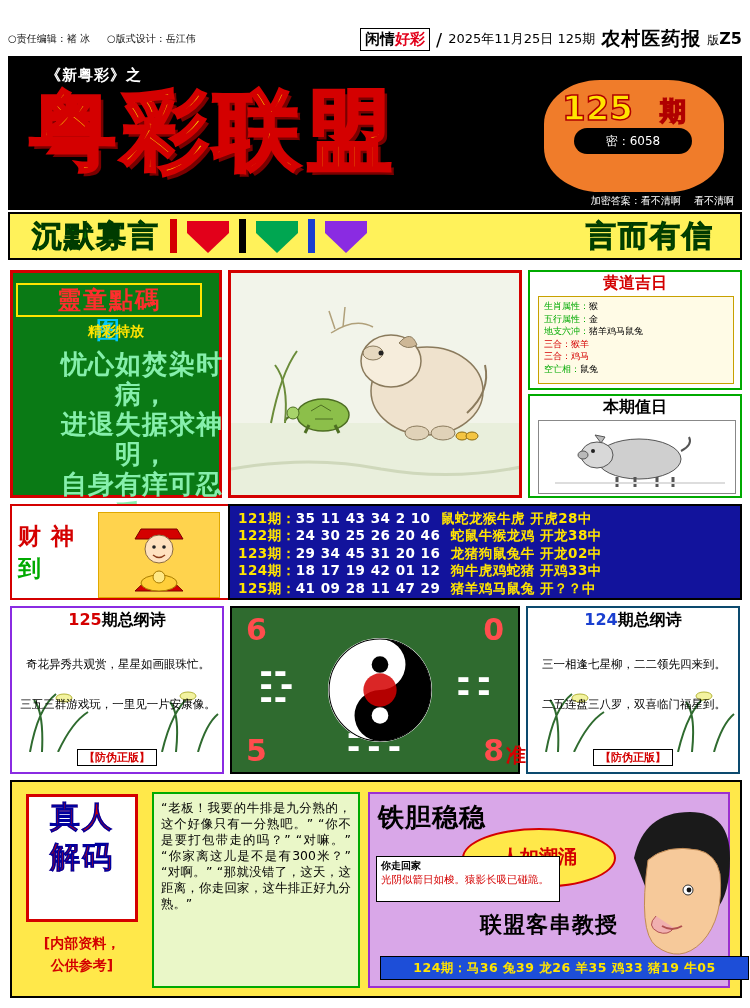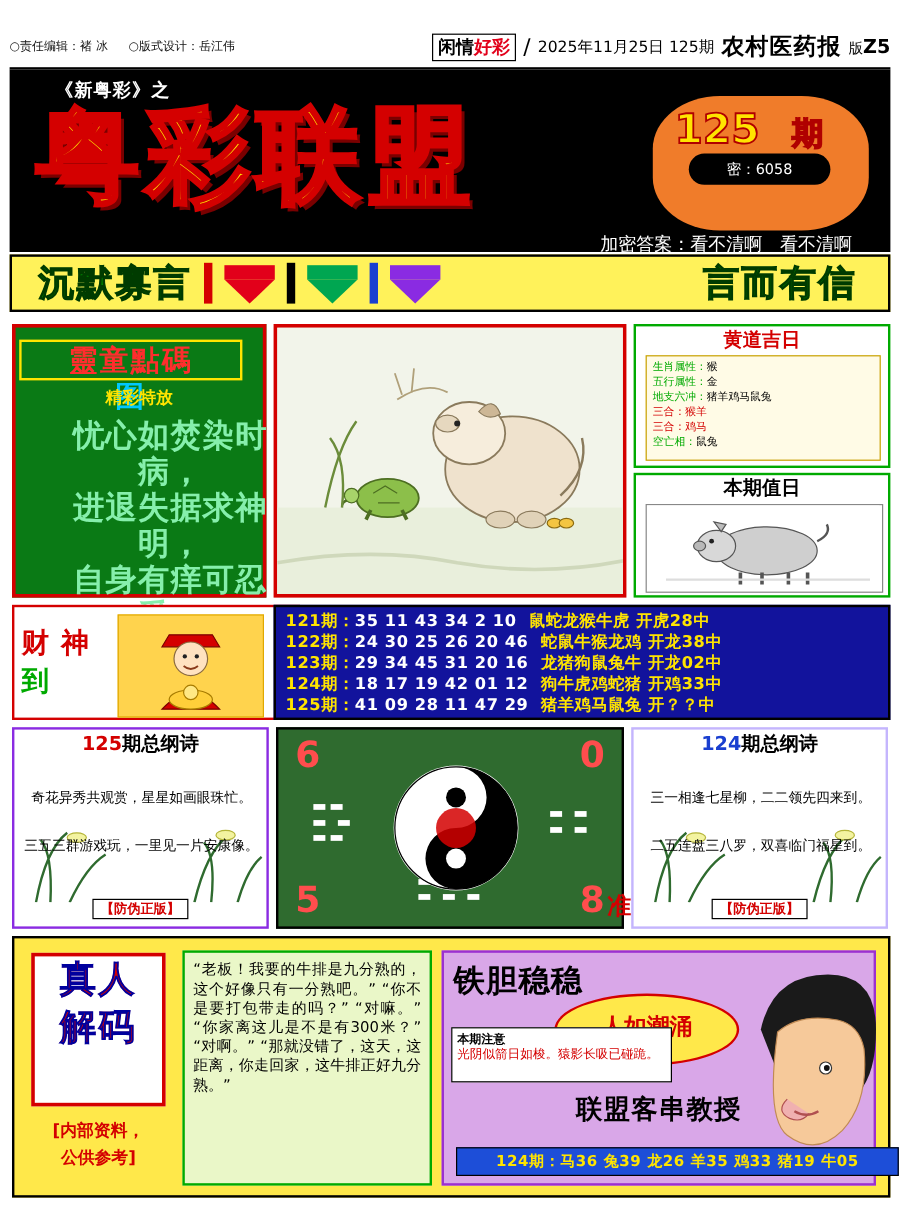--- a/index.html
+++ b/index.html
@@ -25,21 +25,21 @@
   .masthead{position:absolute;left:8px;top:58px;width:734px;height:152px;background:#000;}
   .mh-sub{position:absolute;left:38px;top:8px;color:#fff;font-size:15px;font-weight:bold;letter-spacing:1px;}
   .mh-title{position:absolute;left:22px;top:24px;font-size:86px;font-weight:bold;line-height:96px;letter-spacing:6px;
     color:#ffe400;-webkit-text-stroke:3px #d40000;text-shadow:4px 4px 0 #7a0000;}
   .mh-badge{position:absolute;right:18px;top:22px;width:180px;height:112px;border-radius:56px/44px;background:#f07c2a;}
   .mh-badge .num{position:absolute;left:18px;top:8px;font-size:34px;font-weight:bold;color:#ffe400;-webkit-text-stroke:1.5px #b00000;}
   .mh-badge .mi{position:absolute;left:116px;top:14px;font-size:26px;font-weight:bold;color:#ffe400;-webkit-text-stroke:1.5px #b00000;}
   .mh-badge .oval{position:absolute;left:30px;top:48px;width:118px;height:26px;border-radius:13px;background:#000;}
   .mh-badge .oval span{display:block;text-align:center;line-height:26px;font-size:12px;color:#fff;}
   .mh-badge .mimi{position:absolute;left:52px;top:78px;font-size:11px;color:#000;}
-  .mh-note{position:absolute;right:32px;top:136px;font-size:15px;color:#fff;}
+  .mh-note{position:absolute;right:8px;top:136px;font-size:10px;color:#fff;}
   .mh-note span{margin-left:10px;}
 
   
   .strip{position:absolute;left:8px;top:212px;width:734px;height:48px;background:#fff25a;border:2px solid #000;box-sizing:border-box;display:flex;align-items:center;}
   .strip .sl{font-size:30px;font-weight:bold;color:#008000;-webkit-text-stroke:1px #003b00;margin-left:22px;letter-spacing:2px;}
   .strip .sr{font-size:30px;font-weight:bold;color:#008000;-webkit-text-stroke:1px #003b00;margin-right:26px;letter-spacing:2px;margin-left:auto;}
   .gems{display:flex;align-items:center;gap:10px;margin:0 10px;}
   .bar{width:7px;height:34px;}
   .gem-wrap{position:relative;width:42px;height:34px;}
   .gem-top{position:absolute;left:0;top:2px;width:42px;height:12px;}
@@ -85,21 +85,21 @@
   .p125 h4 em{font-style:normal;color:#000;}
   .p-lines{position:absolute;left:6px;top:36px;width:200px;font-size:11.5px;line-height:40px;color:#000;text-align:center;}
   .p-seal{position:absolute;left:50%;transform:translateX(-50%);bottom:6px;border:1px solid #000;padding:0 6px;font-size:11px;font-weight:bold;color:#d40000;background:#fff;}
   .grass{position:absolute;left:0;bottom:20px;width:100%;height:70px;overflow:hidden;}
 
   .center{position:absolute;left:230px;top:606px;width:290px;height:168px;background:#2f6b2f;border:2px solid #000;box-sizing:border-box;}
   .c-num{position:absolute;font-size:30px;font-weight:bold;color:#ff4d4d;}
   .yy{position:absolute;left:96px;top:30px;width:104px;height:104px;border-radius:50%;background:#fff;overflow:hidden;}
   .hex{position:absolute;color:#fff;font-size:13px;line-height:13px;letter-spacing:2px;}
 
-  .p124{position:absolute;left:526px;top:606px;width:214px;height:168px;border:2px solid #c4b5fd;box-sizing:border-box;background:#fff;}
+  .p124{position:absolute;left:526px;top:606px;width:214px;height:168px;border:2px solid #0c4a6e;box-sizing:border-box;background:#fff;}
   .p124 h4{margin:0;text-align:center;line-height:24px;font-size:16px;font-weight:bold;color:#1a3fd0;}
   .p124 h4 em{font-style:normal;color:#000;}
   .zhun{position:absolute;left:506px;top:742px;font-size:20px;font-weight:bold;color:#d40000;}
 
   
   .bottom{position:absolute;left:10px;top:780px;width:732px;height:218px;background:#ffe84a;border:2px solid #000;box-sizing:border-box;}
   .zhenren{position:absolute;left:14px;top:12px;width:112px;height:128px;border:3px solid #d40000;box-sizing:border-box;background:#fff;}
   .zhenren span{display:block;text-align:center;font-size:30px;font-weight:bold;color:#d40000;line-height:40px;letter-spacing:2px;-webkit-text-stroke:0.6px #00009e;}
   .neibu{position:absolute;left:10px;top:150px;width:120px;text-align:center;font-size:14px;font-weight:bold;color:#d40000;line-height:22px;}
   .joke{position:absolute;left:140px;top:10px;width:208px;height:196px;border:2px solid #0a0;box-sizing:border-box;background:#eaf7c8;padding:6px 7px;font-size:12.4px;line-height:16px;color:#000;text-align:justify;}
@@ -355,21 +355,21 @@
       <div>[内部资料，</div>
       <div>公供参考]</div>
     </div>
     <div class="joke">“老板！我要的牛排是九分熟的，这个好像只有一分熟吧。” “你不是要打包带走的吗？” “对嘛。” “你家离这儿是不是有300米？” “对啊。” “那就没错了，这天，这距离，你走回家，这牛排正好九分熟。”</div>
     <div class="rightbox">
       <div class="tiedan">铁胆稳稳</div>
       <div class="burst">
           <span>人如潮涌</span>
         </div>
       <div class="notice">
-        <div class="t">本期注意</div>
+        <div class="t">你走回家</div>
         <div class="c">光阴似箭日如梭。猿影长吸已碰跪。</div>
       </div>
       <div class="lianmeng">联盟客串教授</div>
       <div class="lastline">
           <span>124期：马36 兔39 龙26 羊35 鸡33 猪19 牛05</span>
         </div>
       <div class="face">
         <svg width="128" height="180" viewBox="0 0 128 180">
           <path d="M30 60 q10 -46 56 -46 q40 0 40 46 q0 36 -14 52 l-60 4z" fill="#1a1a1a"></path>
           <path d="M44 62 q18 -16 50 -10 q18 4 22 24 q4 44 -18 68 q-22 22 -46 4 q-18 -14 -8 -86z" fill="#f6c99a" stroke="#c08a54"></path>

